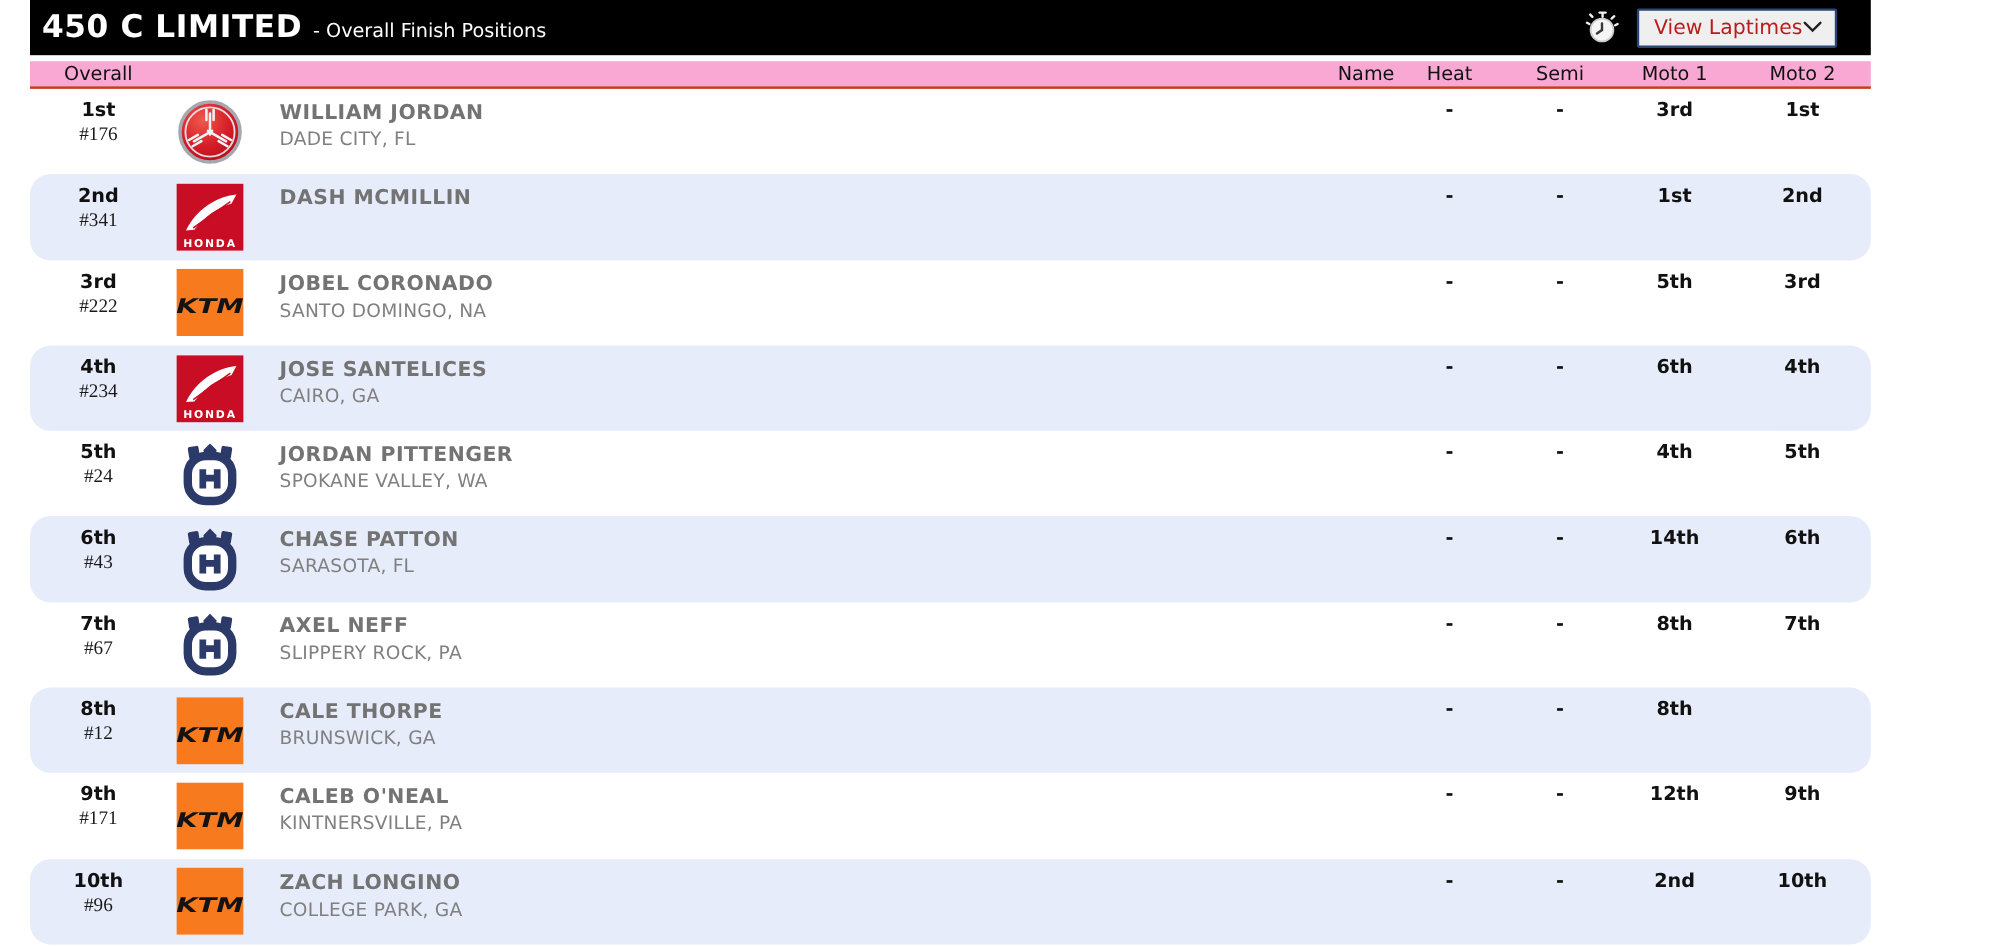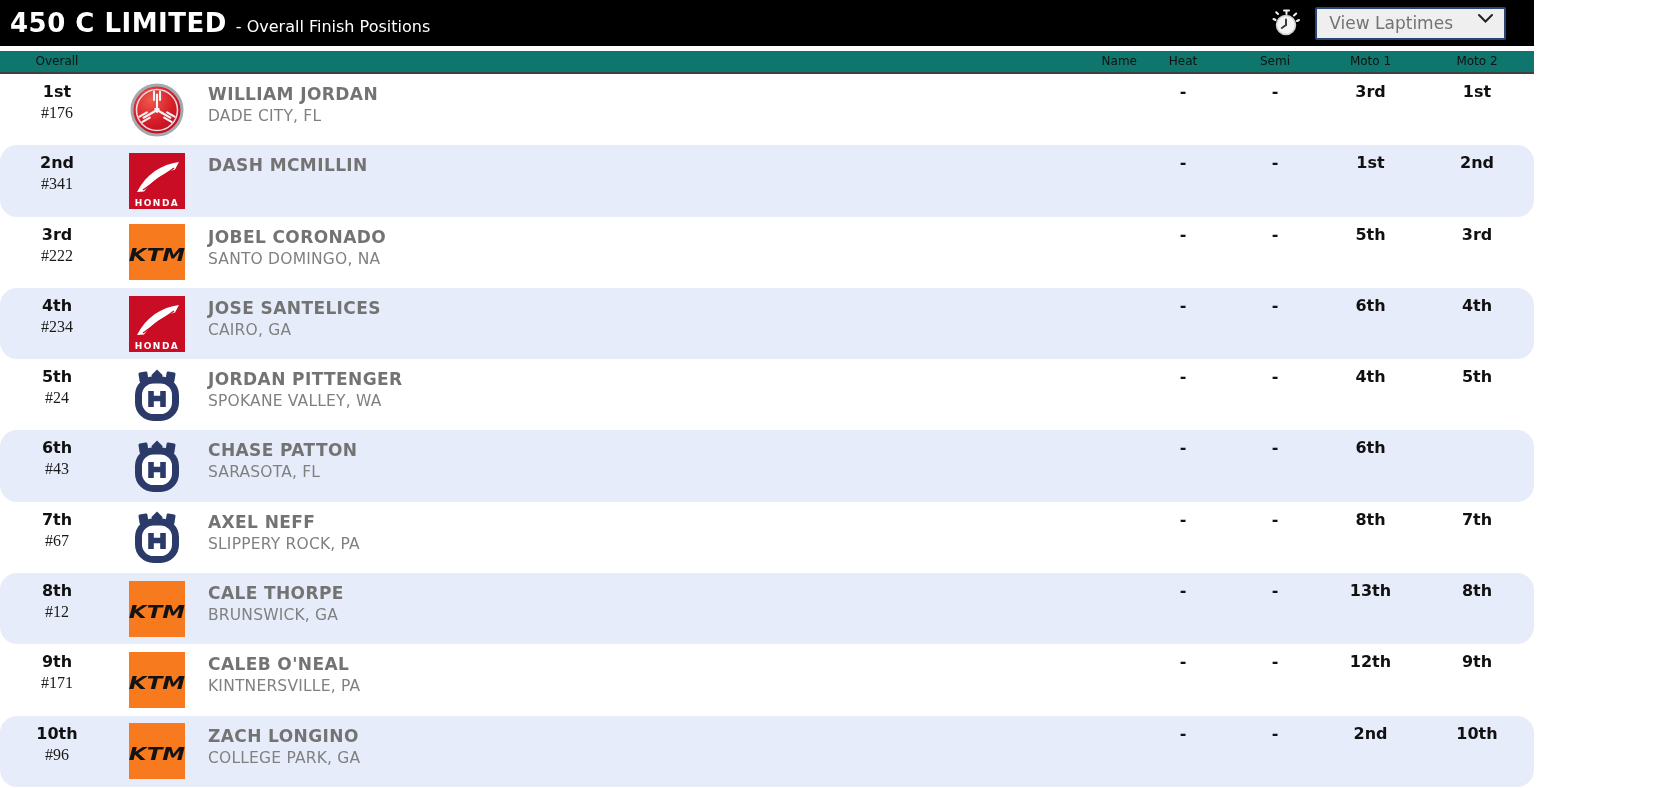--- a/index.html
+++ b/index.html
@@ -1,63 +1,63 @@
 <!DOCTYPE html>
 <html><head>
 <meta charset="utf-8">
 <style>
   html,body{margin:0;padding:0;}
   body{
     width:1658px;height:788px;overflow:hidden;background:#fff;
     font-family:"DejaVu Sans","Liberation Sans",sans-serif;
     -webkit-font-smoothing:antialiased;
   }
-  .app{width:1534px;height:788px;position:relative;}
+  .app{width:1534px;height:788px;position:relative;margin-left:25px;}
 
   
   .topbar{
     height:46px;background:#000;color:#fff;
     display:flex;align-items:center;justify-content:space-between;
     padding:0 0 0 10px;box-sizing:border-box;
   }
   .titlewrap{display:flex;align-items:baseline;gap:9px;}
   .title{font-size:26px;font-weight:bold;letter-spacing:.5px;}
   .subtitle{font-size:16px;font-weight:normal;}
   .topbar-right{display:flex;align-items:center;gap:14px;margin-right:28px;}
   .stopwatch{display:inline-flex;}
   .laptimes{
-    display:inline-flex;gap:24px;
+    display:inline-flex;align-items:center;gap:0;
     background:#efefef;border:2px solid #2a4676;border-radius:2px;
-    font-family:inherit;font-size:17px;color:#737373;
+    font-family:inherit;font-size:17px;color:#b91c1c;
     padding:4px 10px 5px 12px;cursor:pointer;line-height:20px;
   }
 
   
   .grid{
     display:grid;
     grid-template-columns:114px 78px 1fr 92px 92px 99px 114px;
   }
 
   
   .colheader{
-    margin-top:5px;height:21px;background:#0f766e;
-    border-bottom:2px solid #404040;
-    font-size:12px;color:#111;line-height:21px;
+    margin-top:5px;height:21px;background:#f9a8d4;
+    border-bottom:2px solid #c2410c;
+    font-size:16px;color:#111;line-height:21px;
   }
   .colheader .c{text-align:center;}
   .colheader .c-name{text-align:right;padding-left:16px;}
 
   
   .rows{}
   .row{height:71.3px;box-sizing:border-box;border-radius:17px;}
   .row:nth-child(even){background:#e7ecfa;}
   .cell-overall{text-align:center;padding-top:7px;}
   .pos{font-size:16px;font-weight:bold;color:#111;line-height:21px;}
   .num{font-size:16px;color:#1a1a1a;line-height:22px;font-family:Liberation Serif, serif;}
-  .cell-logo{display:flex;align-items:center;justify-content:center;padding-left:8px;}
+  .cell-logo{display:flex;align-items:center;justify-content:flex-start;padding-left:8px;}
   .cell-logo svg{display:block;}
   .cell-name{padding:9px 0 0 16px;}
   .rider-link{
     display:inline-block;font-size:17px;font-weight:bold;color:#737373;
     letter-spacing:.4px;text-decoration:none;cursor:pointer;line-height:22px;
   }
   .city{font-size:15.5px;color:#808080;line-height:23px;letter-spacing:.2px;}
   .cell-res{text-align:center;padding-top:7px;font-size:16px;font-weight:bold;color:#111;line-height:21px;}
 </style>
 </head>
@@ -259,20 +259,21 @@
       <rect x="9.5" y="13" width="37" height="37.5" rx="15" fill="#fff" stroke="#2b3a69" stroke-width="7"></rect>
       <path d="M22,24 v16 M34,24 v16 M22,31.5 h12" stroke="#2b3a69" stroke-width="5.6" fill="none"></path>
     </svg>
         </div>
       <div class="cell-name">
         <a class="rider-link">CHASE PATTON</a>
         <div class="city">SARASOTA, FL</div>
       </div>
       <div class="cell-res">-</div>
       <div class="cell-res">-</div>
+      <div class="cell-res">14th</div>
       <div class="cell-res">6th</div>
     </div>
       <div class="row grid">
       <div class="cell-overall">
         <div class="pos">7th</div>
         <div class="num">#67</div>
       </div>
       <div class="cell-logo">
           <svg width="56" height="56" viewBox="0 0 56 56">
       <g fill="#2b3a69">
@@ -303,21 +304,20 @@
       <rect width="56" height="56" fill="#f87a1f"></rect>
       <text x="0" y="0" transform="translate(28,37) scale(1.35,1)" font-size="17" font-style="italic" font-weight="bold" fill="#131313" text-anchor="middle" font-family="DejaVu Sans, sans-serif">KTM</text>
     </svg>
         </div>
       <div class="cell-name">
         <a class="rider-link">CALE THORPE</a>
         <div class="city">BRUNSWICK, GA</div>
       </div>
       <div class="cell-res">-</div>
       <div class="cell-res">-</div>
-      <div class="cell-res">13th</div>
       <div class="cell-res">8th</div>
     </div>
       <div class="row grid">
       <div class="cell-overall">
         <div class="pos">9th</div>
         <div class="num">#171</div>
       </div>
       <div class="cell-logo">
           <svg width="56" height="56" viewBox="0 0 56 56">
       <rect width="56" height="56" fill="#f87a1f"></rect>

